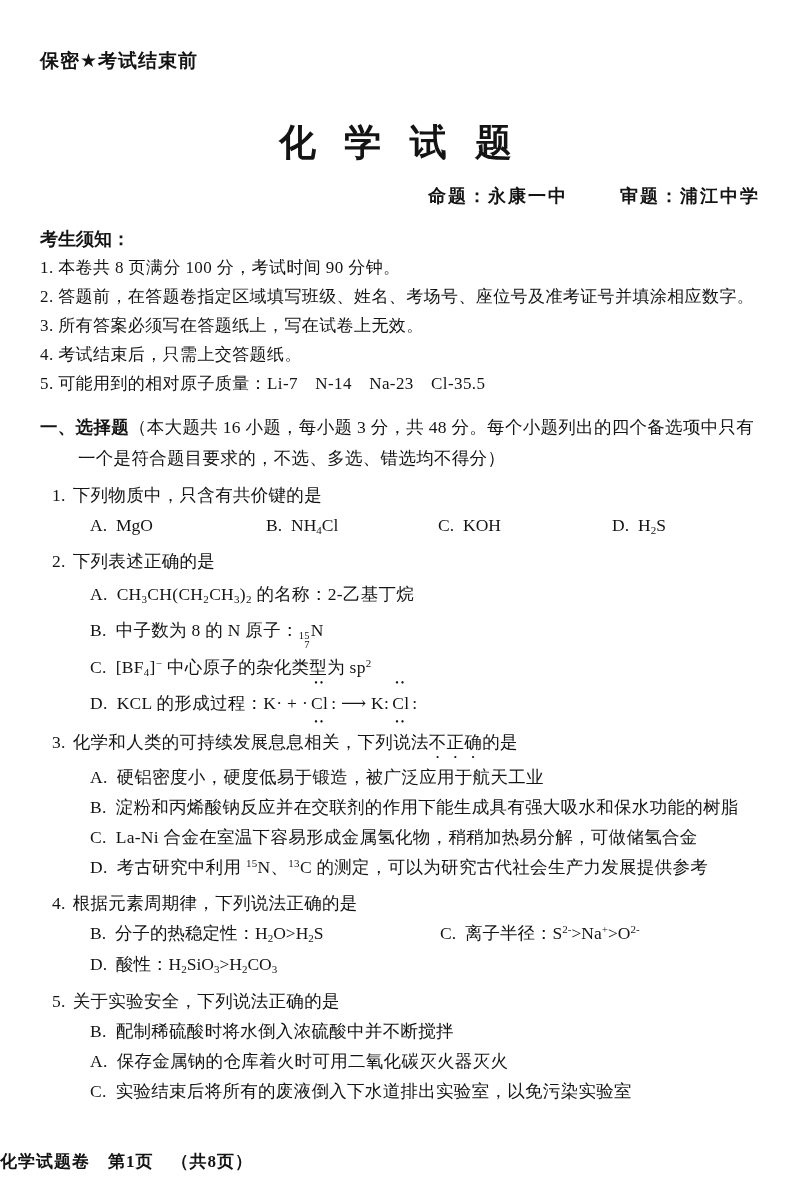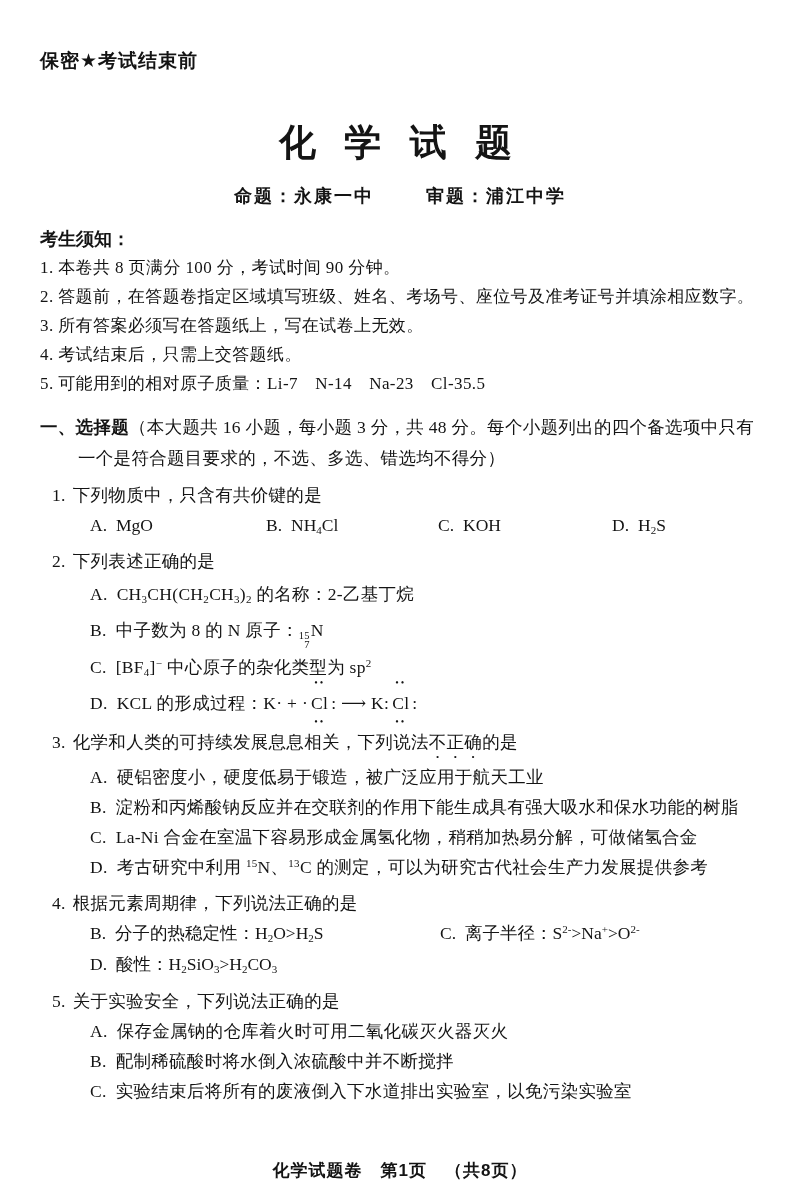--- a/index.html
+++ b/index.html
@@ -6,21 +6,21 @@
   body{
     width:800px;height:1199px;overflow:hidden;background:#ffffff;color:#141414;
     font-family:"Liberation Serif","DejaVu Serif","DejaVu Sans",serif;
     -webkit-font-smoothing:antialiased;
   }
   .page{position:relative;box-sizing:border-box;width:800px;height:1199px;padding:48px 40px 0 40px;}
 
   .security{font-family:"Liberation Sans","DejaVu Sans",sans-serif;font-weight:700;font-size:19px;letter-spacing:1px;}
   .title{margin:46px 0 0 0;text-align:center;font-family:"Liberation Sans","DejaVu Sans",sans-serif;
          font-weight:700;font-size:37px;letter-spacing:9px;line-height:1.25;}
-  .byline{margin-top:18px;display:flex;justify-content:center;gap:52px;font-size:18px;font-weight:600;letter-spacing:2px;}
+  .byline{margin-top:18px;display:flex;justify-content:flex-end;gap:52px;font-size:18px;font-weight:600;letter-spacing:2px;}
 
   .notice{margin-top:18px;}
   .notice-heading{font-family:"Liberation Sans","DejaVu Sans",sans-serif;font-weight:700;font-size:18px;line-height:27px;}
   .notice-item{font-size:17px;line-height:29px;letter-spacing:0.4px;}
 
   .section{margin-top:14px;font-size:17.5px;line-height:31px;padding-left:38px;text-indent:-38px;letter-spacing:0.3px;}
   .section .sec-label{font-family:"Liberation Sans","DejaVu Sans",sans-serif;font-weight:700;}
 
   #questions{margin-top:6px;margin-left:12px;}
   .question{margin-top:6px;}
@@ -42,22 +42,22 @@
        vertical-align:-3px;margin-right:1px;}
 
   .lewis{position:relative;display:inline-block;margin:0 3px;}
   .ld{position:absolute;left:50%;transform:translateX(-50%);font-size:10px;line-height:1;letter-spacing:2px;}
   .ld.t{top:-7px;}
   .ld.b{bottom:-6px;}
 
   .emph{-webkit-text-emphasis:filled dot;-webkit-text-emphasis-position:under right;
         text-emphasis:filled dot;text-emphasis-position:under right;}
 
-  .footer{position:absolute;left:0;bottom:17px;width:100%;text-align:center;
-          font-family:Liberation Sans, sans-serif;font-weight:700;font-size:17px;letter-spacing:1px;}
+  .footer{position:absolute;left:0;bottom:26px;width:100%;
+          font-family:Liberation Serif, serif;font-weight:700;font-size:17px;letter-spacing:1px;}
 </style>
 </head>
 <body>
 
 <div class="page">
   <div class="security">保密★考试结束前</div>
 
   <h1 class="title">化 学 试 题</h1>
 
   <div class="byline">
@@ -113,21 +113,21 @@
         <div class="stem"><span class="qnum">4.</span><span class="stem-text">根据元素周期律，下列说法正确的是</span></div>
         <div class="options cols2">
           <div class="opt"><span class="opt-label">B.</span><span class="opt-text">分子的热稳定性：H<sub>2</sub>O&gt;H<sub>2</sub>S</span></div>
           <div class="opt"><span class="opt-label">C.</span><span class="opt-text">离子半径：S<sup>2-</sup>&gt;Na<sup>+</sup>&gt;O<sup>2-</sup></span></div>
           <div class="opt"><span class="opt-label">D.</span><span class="opt-text">酸性：H<sub>2</sub>SiO<sub>3</sub>&gt;H<sub>2</sub>CO<sub>3</sub></span></div>
         </div>
       </div>
       <div class="question">
         <div class="stem"><span class="qnum">5.</span><span class="stem-text">关于实验安全，下列说法正确的是</span></div>
         <div class="options list">
+          <div class="opt"><span class="opt-label">B.</span><span class="opt-text">配制稀硫酸时将水倒入浓硫酸中并不断搅拌</span></div>
           <div class="opt"><span class="opt-label">A.</span><span class="opt-text">保存金属钠的仓库着火时可用二氧化碳灭火器灭火</span></div>
-          <div class="opt"><span class="opt-label">B.</span><span class="opt-text">配制稀硫酸时将水倒入浓硫酸中并不断搅拌</span></div>
           <div class="opt"><span class="opt-label">C.</span><span class="opt-text">实验结束后将所有的废液倒入下水道排出实验室，以免污染实验室</span></div>
         </div>
       </div>
     </div>
 
   <div class="footer">化学试题卷　第1页　（共8页）</div>
 </div>
 
 </body></html>

